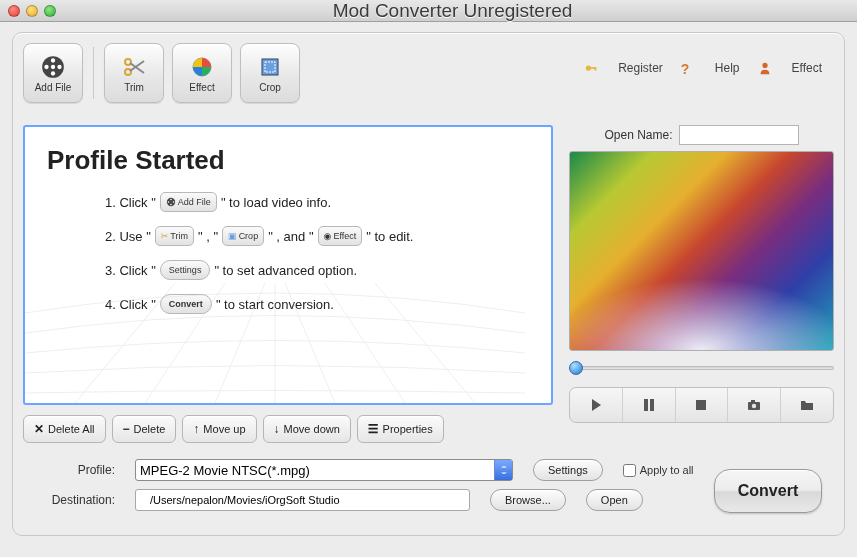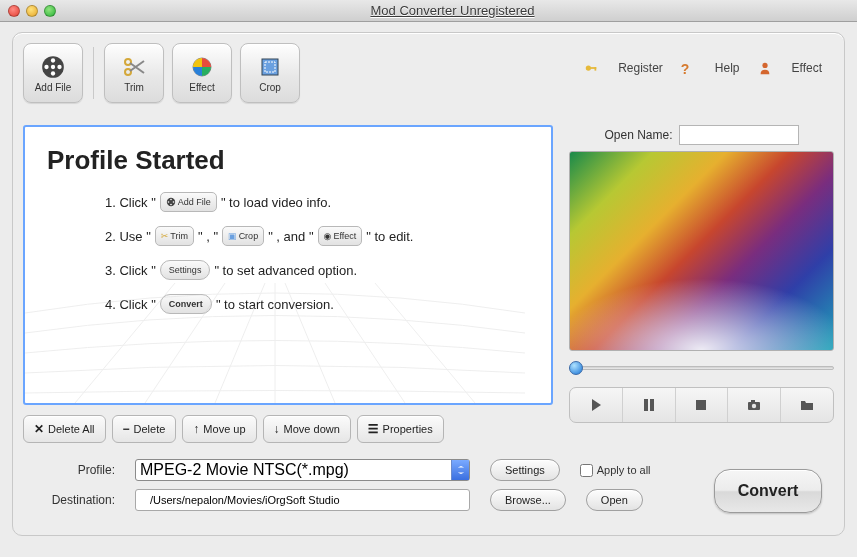--- a/index.html
+++ b/index.html
@@ -3,21 +3,21 @@
 <meta charset="utf-8">
 <style>
 * { box-sizing: border-box; margin: 0; padding: 0; font-family: "Lucida Grande", Arial, sans-serif; }
 body { background: #ececec; width: 857px; height: 557px; overflow: hidden; }
 .titlebar { height: 22px; background: linear-gradient(#e8e8e8,#cfcfcf); border-bottom:1px solid #9f9f9f; display:flex; align-items:center; padding:0 8px; }
 .traffic { display:flex; gap:6px; }
 .tl { width:12px; height:12px; border-radius:50%; border:1px solid rgba(0,0,0,.25); }
 .tl.r{background:radial-gradient(circle at 40% 35%,#ff8b83,#e33e32);} 
 .tl.y{background:radial-gradient(circle at 40% 35%,#ffe27a,#e6a72c);} 
 .tl.g{background:radial-gradient(circle at 40% 35%,#91e47f,#29b437);} 
-.titlebar .title{flex:1;text-align:center;font-size:13px;color:#3a3a3a;text-shadow:0 1px 0 #fff;text-decoration:underline;}
+.titlebar .title{flex:1;text-align:center;font-size:19px;color:#3a3a3a;text-shadow:0 1px 0 #fff;}
 .content{padding:10px 12px 8px;}
 .toolbar-row{display:flex;align-items:flex-start;height:74px;}
 .tbtns{display:flex;gap:8px;align-items:stretch;}
 .bigbtn{width:60px;height:60px;border:1px solid #bfbfbf;border-radius:8px;background:linear-gradient(#fefefe,#e8e8e8 55%,#dcdcdc);display:flex;flex-direction:column;align-items:center;justify-content:center;gap:2px;box-shadow:inset 0 1px 0 #fff,0 1px 1px rgba(0,0,0,.1);}
 .bigbtn .ic{width:28px;height:26px;display:flex;align-items:center;justify-content:center;}
 .bigbtn .lbl{font-size:10px;color:#333;}
 .sep{width:1px;height:52px;background:#c9c9c9;margin:4px 10px 0 10px;}
 .header-right{margin-left:auto;display:flex;gap:18px;align-items:center;padding-top:18px;padding-right:12px;}
 .hlink{display:flex;align-items:center;gap:20px;font-size:12px;color:#444;cursor:pointer;}
 .hlink .ic{width:14px;height:14px;}
@@ -44,21 +44,21 @@
 .slider{margin-top:10px;position:relative;height:14px;display:flex;align-items:center;}
 .slider .track{height:4px;flex:1;background:linear-gradient(#cfcfcf,#eaeaea);border-radius:2px;border:1px solid #bcbcbc;}
 .slider .thumb{position:absolute;left:0;top:0;width:14px;height:14px;border-radius:50%;background:radial-gradient(circle at 35% 30%,#aee2ff,#1a74d6);border:1px solid #3a6aa8;}
 .playbar{margin-top:12px;height:36px;border:1px solid #c0c0c0;border-radius:7px;background:linear-gradient(#f6f6f6,#e5e5e5);display:flex;}
 .pbtn{flex:1;display:flex;align-items:center;justify-content:center;border-right:1px solid #d0d0d0;}
 .pbtn:last-child{border-right:none;}
 .pbtn svg{width:16px;height:16px;fill:#565656;}
 .bottom{margin-top:16px;padding:0 2px;}
 .brow{display:flex;align-items:center;gap:20px;margin-bottom:8px;}
 .brow .lbl{width:90px;text-align:right;font-size:12px;color:#333;}
-.combo{height:22px;width:335px;border:1px solid #8b8b8b;border-radius:3px;background:#fff;display:flex;align-items:center;font-size:16px;padding:0 4px;position:relative;}
+.combo{height:22px;width:378px;border:1px solid #8b8b8b;border-radius:3px;background:#fff;display:flex;align-items:center;font-size:13px;padding:0 4px;position:relative;}
 .combo .arrow{position:absolute;right:0;top:0;bottom:0;width:18px;background:linear-gradient(#7aaaff,#3a6fe0);display:flex;align-items:center;justify-content:center;border-left:1px solid #6a8acc;}
 .combo .arrow svg{width:8px;height:8px;fill:#fff;}
 .txtfield{height:22px;width:335px;border:1px solid #a8a8a8;border-radius:3px;background:#fff;font-size:11px;padding:0 14px;}
 .smbtn{height:22px;border:1px solid #a0a0a0;border-radius:11px;background:linear-gradient(#fdfdfd,#e3e3e3);padding:0 14px;font-size:11px;color:#222;display:flex;align-items:center;box-shadow:inset 0 1px 0 #fff;}
 .chk{display:flex;align-items:center;gap:4px;font-size:11px;color:#333;}
 .chk input{width:13px;height:13px;}
 .convert-btn{position:absolute;right:22px;bottom:22px;width:108px;height:44px;border:1px solid #9b9b9b;border-radius:16px;background:linear-gradient(#f6f6f6 0%,#ececec 48%,#d9d9d9 52%,#e8e8e8 100%);display:flex;align-items:center;justify-content:center;font-size:16px;font-weight:bold;color:#222;box-shadow:inset 0 1px 0 #fff,0 1px 2px rgba(0,0,0,.2);}
 .main-frame{border:1px solid #c8c8c8;border-radius:10px;padding:10px 10px 16px;background:#ededed;position:relative;box-shadow:inset 0 1px 0 #fff;}
 </style>
 </head>

